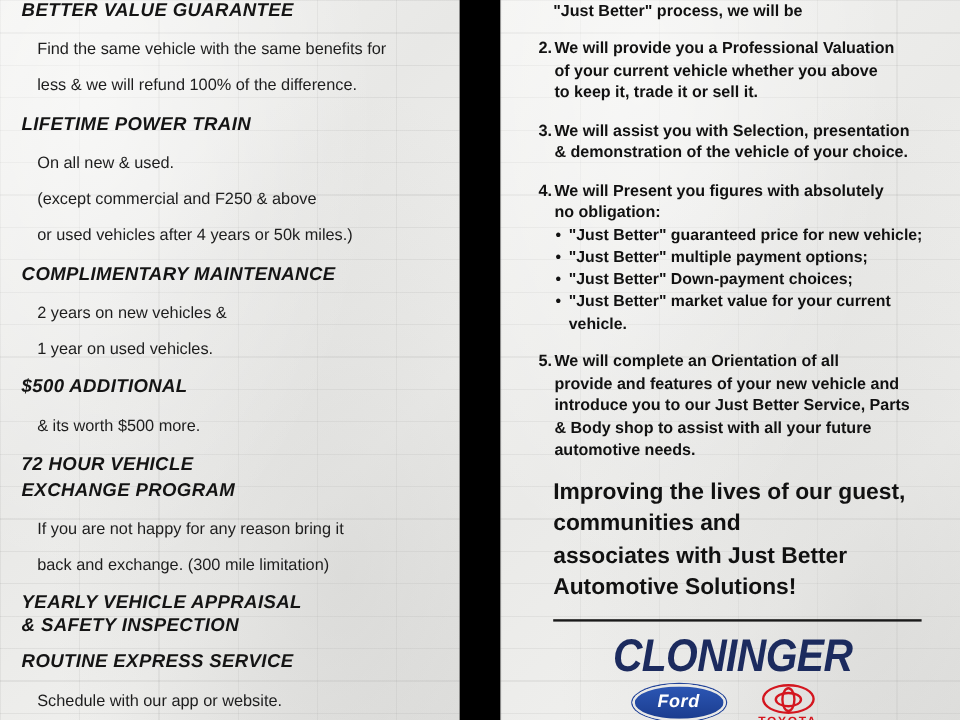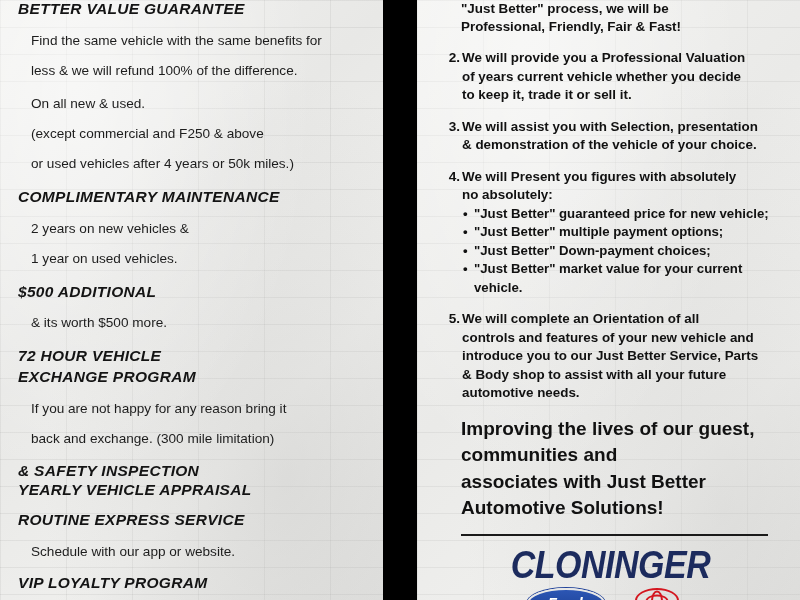--- a/index.html
+++ b/index.html
@@ -292,20 +292,21 @@
   <div class="left-panel">
     <div class="left-inner">
 
       <div class="blk">
         <div class="blk-title">BETTER VALUE GUARANTEE</div>
         <p class="blk-line">Find the same vehicle with the same benefits for</p>
         <p class="blk-line">less &amp; we will refund 100% of the difference.</p>
       </div>
 
       <div class="blk">
+        <div class="blk-title">LIFETIME POWER TRAIN</div>
         <p class="blk-line">On all new &amp; used.</p>
         <p class="blk-line">(except commercial and F250 &amp; above</p>
         <p class="blk-line">or used vehicles after 4 years or 50k miles.)</p>
       </div>
 
       <div class="blk">
         <div class="blk-title">COMPLIMENTARY MAINTENANCE</div>
         <p class="blk-line">2 years on new vehicles &amp;</p>
         <p class="blk-line">1 year on used vehicles.</p>
       </div>
@@ -316,22 +317,22 @@
       </div>
 
       <div class="blk">
         <div class="blk-title">72 HOUR VEHICLE</div>
         <div class="blk-title">EXCHANGE PROGRAM</div>
         <p class="blk-line">If you are not happy for any reason bring it</p>
         <p class="blk-line">back and exchange. (300 mile limitation)</p>
       </div>
 
       <div class="blk tight bottom-list">
+        <div class="blk-title">YEARLY VEHICLE APPRAISAL</div>
         <div class="blk-title">&amp; SAFETY INSPECTION</div>
-        <div class="blk-title">YEARLY VEHICLE APPRAISAL</div>
       </div>
 
       <div class="blk tight">
         <div class="blk-title">ROUTINE EXPRESS SERVICE</div>
         <p class="blk-line">Schedule with our app or website.</p>
       </div>
 
       <div class="blk tight bottom-list">
         <div class="blk-title">VIP LOYALTY PROGRAM</div>
       </div>
@@ -343,59 +344,58 @@
     </div>
   </div>
 
   <div class="divider"></div>
 
   <div class="right-panel">
     <div class="right-inner">
 
       <div class="intro-wrap">
         <p class="intro-line">"Just Better" process, we will be</p>
-        <p class="intro-line">Professional, Friendly, Fair &amp; Fast!</p>
       </div>
 
       <div class="num-item">
         <div class="num">2.</div>
         <div class="num-body">
           <p>We will provide you a Professional Valuation</p>
-          <p>of years current vehicle whether you decide</p>
+          <p>of your current vehicle whether you above</p>
           <p>to keep it, trade it or sell it.</p>
         </div>
       </div>
 
       <div class="num-item">
         <div class="num">3.</div>
         <div class="num-body">
           <p>We will assist you with Selection, presentation</p>
           <p>&amp; demonstration of the vehicle of your choice.</p>
         </div>
       </div>
 
       <div class="num-item">
         <div class="num">4.</div>
         <div class="num-body">
           <p>We will Present you figures with absolutely</p>
-          <p>no absolutely:</p>
+          <p>no obligation:</p>
           <ul class="sub-list">
             <li>"Just Better" guaranteed price for new vehicle;</li>
             <li>"Just Better" multiple payment options;</li>
             <li>"Just Better" Down-payment choices;</li>
             <li>"Just Better" market value for your current vehicle.</li>
           </ul>
         </div>
       </div>
 
       <div class="num-item">
         <div class="num">5.</div>
         <div class="num-body">
           <p>We will complete an Orientation of all</p>
-          <p>controls and features of your new vehicle and</p>
+          <p>provide and features of your new vehicle and</p>
           <p>introduce you to our Just Better Service, Parts</p>
           <p>&amp; Body shop to assist  with all your future</p>
           <p>automotive needs.</p>
         </div>
       </div>
 
       <div class="closing">
         <p style="margin:0">Improving the lives of our guest, communities and</p>
         <p style="margin:0">associates with Just Better Automotive Solutions!</p>
       </div>

